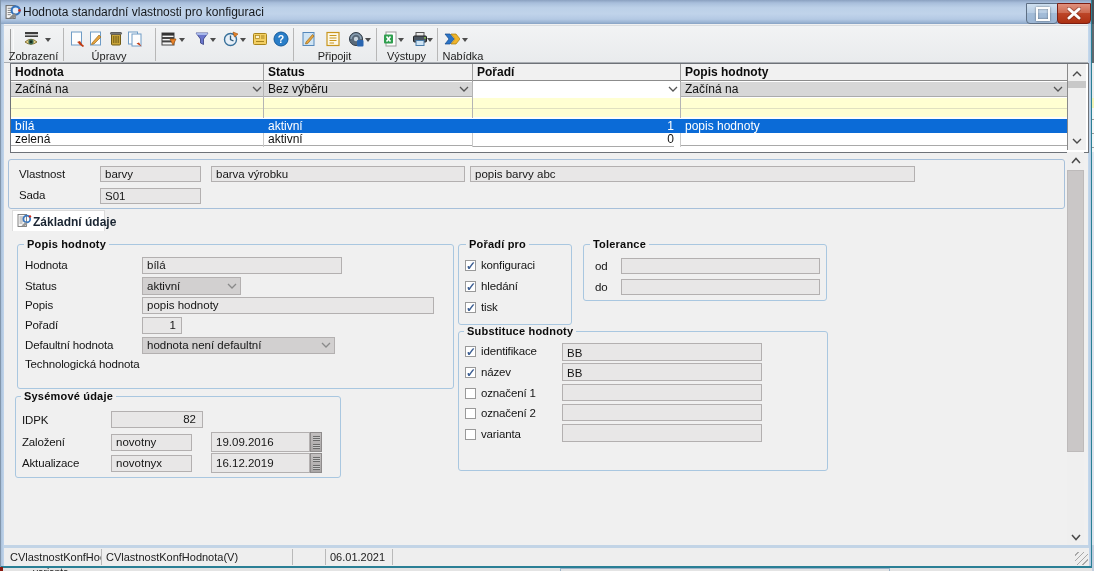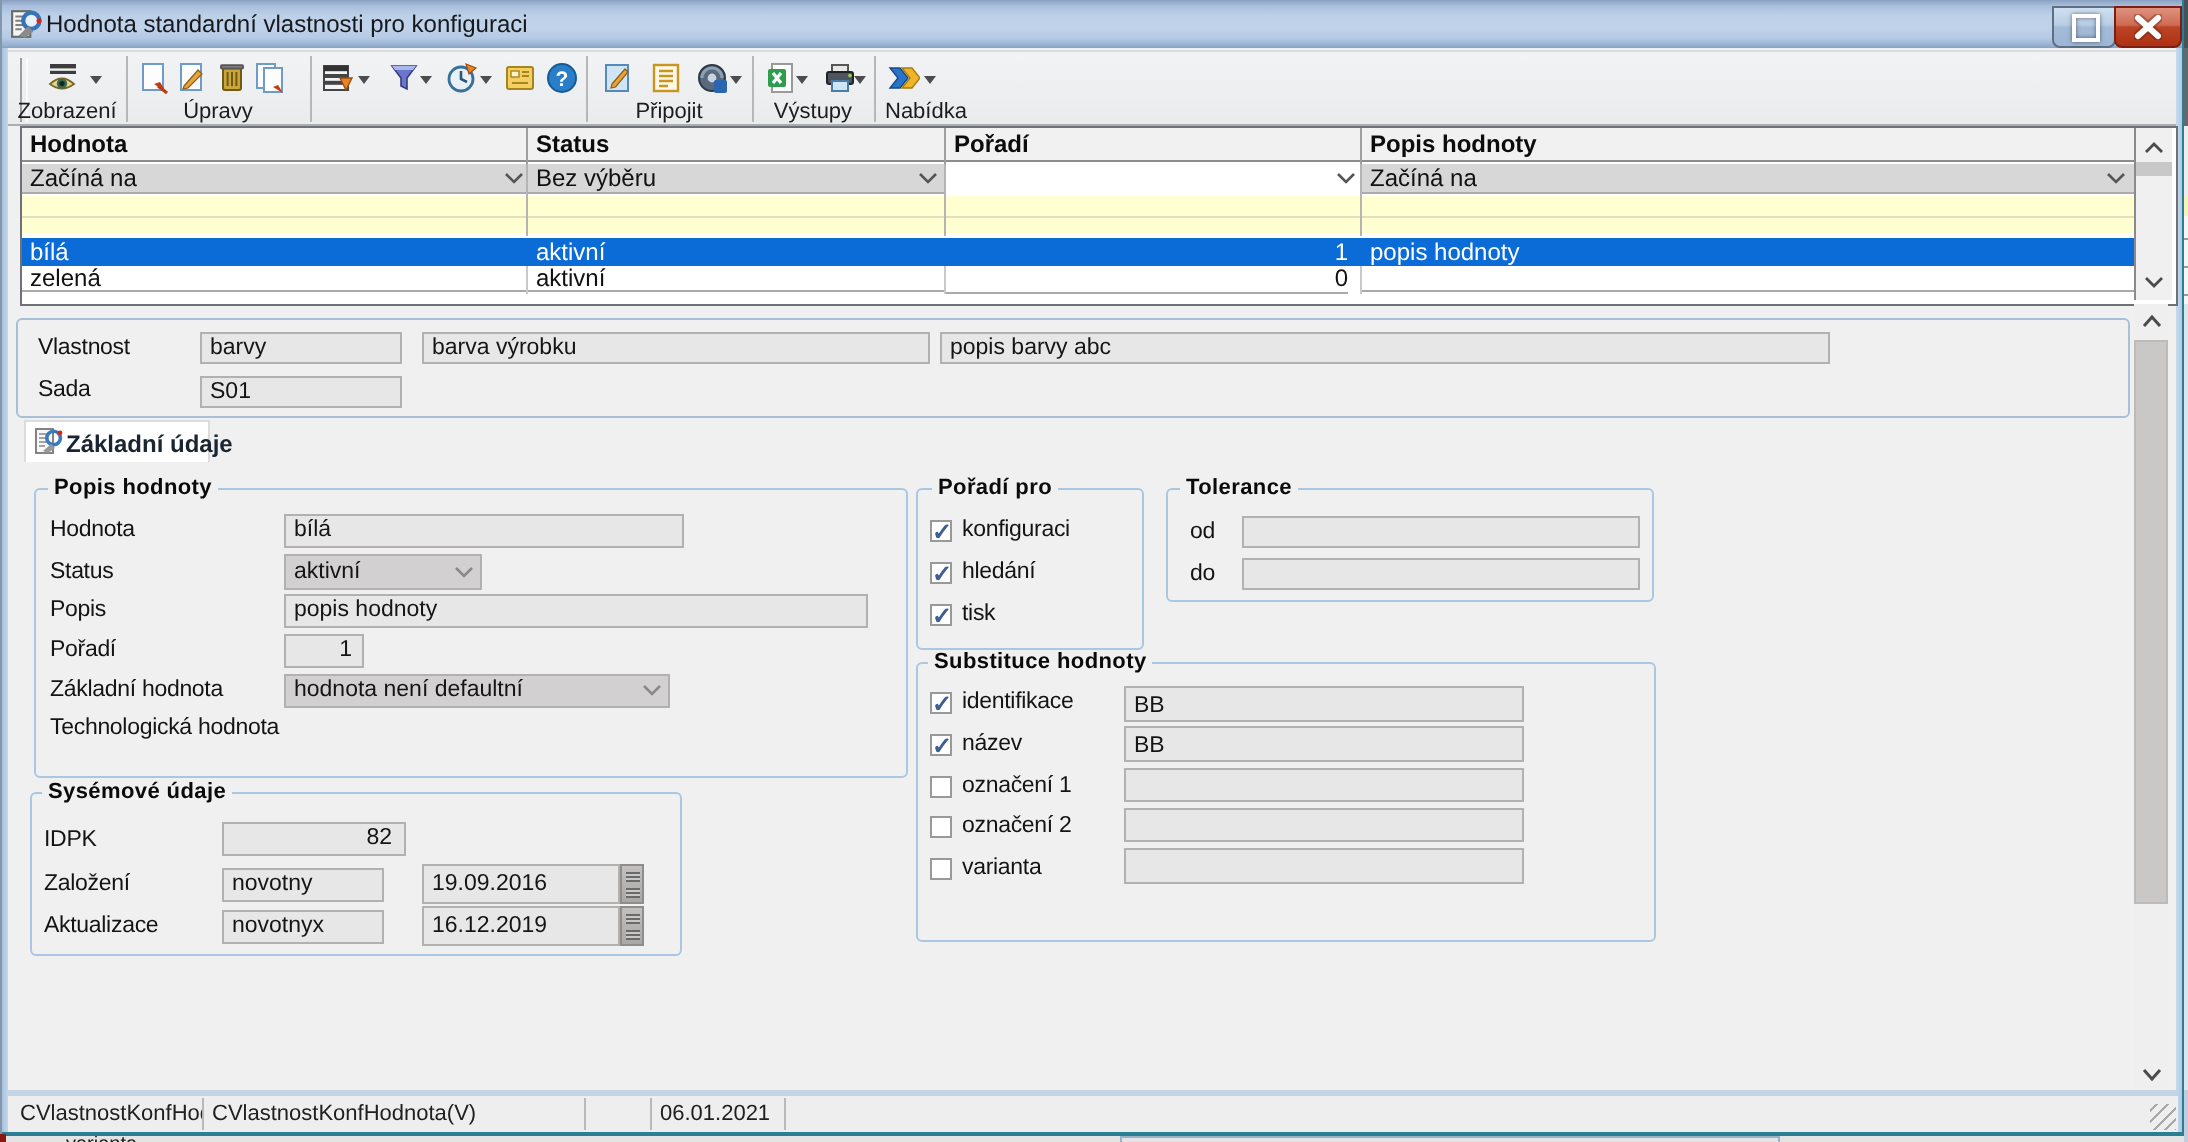--- a/index.html
+++ b/index.html
@@ -272,21 +272,21 @@
   <div class="abs ipt" style="left:142px;top:257px;width:200px;height:17px;line-height:15px;">bílá</div>
   <div class="abs lbl" style="left:25px;top:277px;height:18px;line-height:18px;">Status</div>
   <div class="abs ipt dd" style="left:142px;top:277px;width:99px;height:18px;line-height:16px;">aktivní</div>
   <svg class="abs" style="left:227px;top:283px;" width="10" height="6">
       <path d="M1 1 L5 5 L9 1" stroke="#8a8a8a" stroke-width="1.3" fill="none"></path>
     </svg>
   <div class="abs lbl" style="left:25px;top:297px;height:17px;line-height:17px;">Popis</div>
   <div class="abs ipt" style="left:142px;top:297px;width:292px;height:17px;line-height:15px;">popis hodnoty</div>
   <div class="abs lbl" style="left:25px;top:317px;height:17px;line-height:17px;">Pořadí</div>
   <div class="abs ipt" style="left:142px;top:317px;width:40px;height:17px;line-height:15px;text-align:right;padding-right:5px;padding-left:0;">1</div>
-  <div class="abs lbl" style="left:25px;top:337px;height:17px;line-height:17px;">Základní hodnota</div>
+  <div class="abs lbl" style="left:25px;top:337px;height:17px;line-height:17px;">Defaultní hodnota</div>
   <div class="abs ipt dd" style="left:142px;top:337px;width:193px;height:17px;line-height:15px;">hodnota není defaultní</div>
   <svg class="abs" style="left:321px;top:342px;" width="10" height="6">
       <path d="M1 1 L5 5 L9 1" stroke="#8a8a8a" stroke-width="1.3" fill="none"></path>
     </svg>
   <div class="abs lbl" style="left:25px;top:356px;height:17px;line-height:17px;">Technologická hodnota</div>
 
   <div class="abs lbl" style="left:22px;top:412px;height:16px;line-height:16px;">IDPK</div>
   <div class="abs ipt" style="left:111px;top:411px;width:92px;height:17px;line-height:15px;text-align:right;padding-right:6px;padding-left:0;">82</div>
   <div class="abs lbl" style="left:22px;top:434px;height:17px;line-height:17px;">Založení</div>
   <div class="abs ipt" style="left:111px;top:434px;width:81px;height:17px;line-height:15px;">novotny</div>

